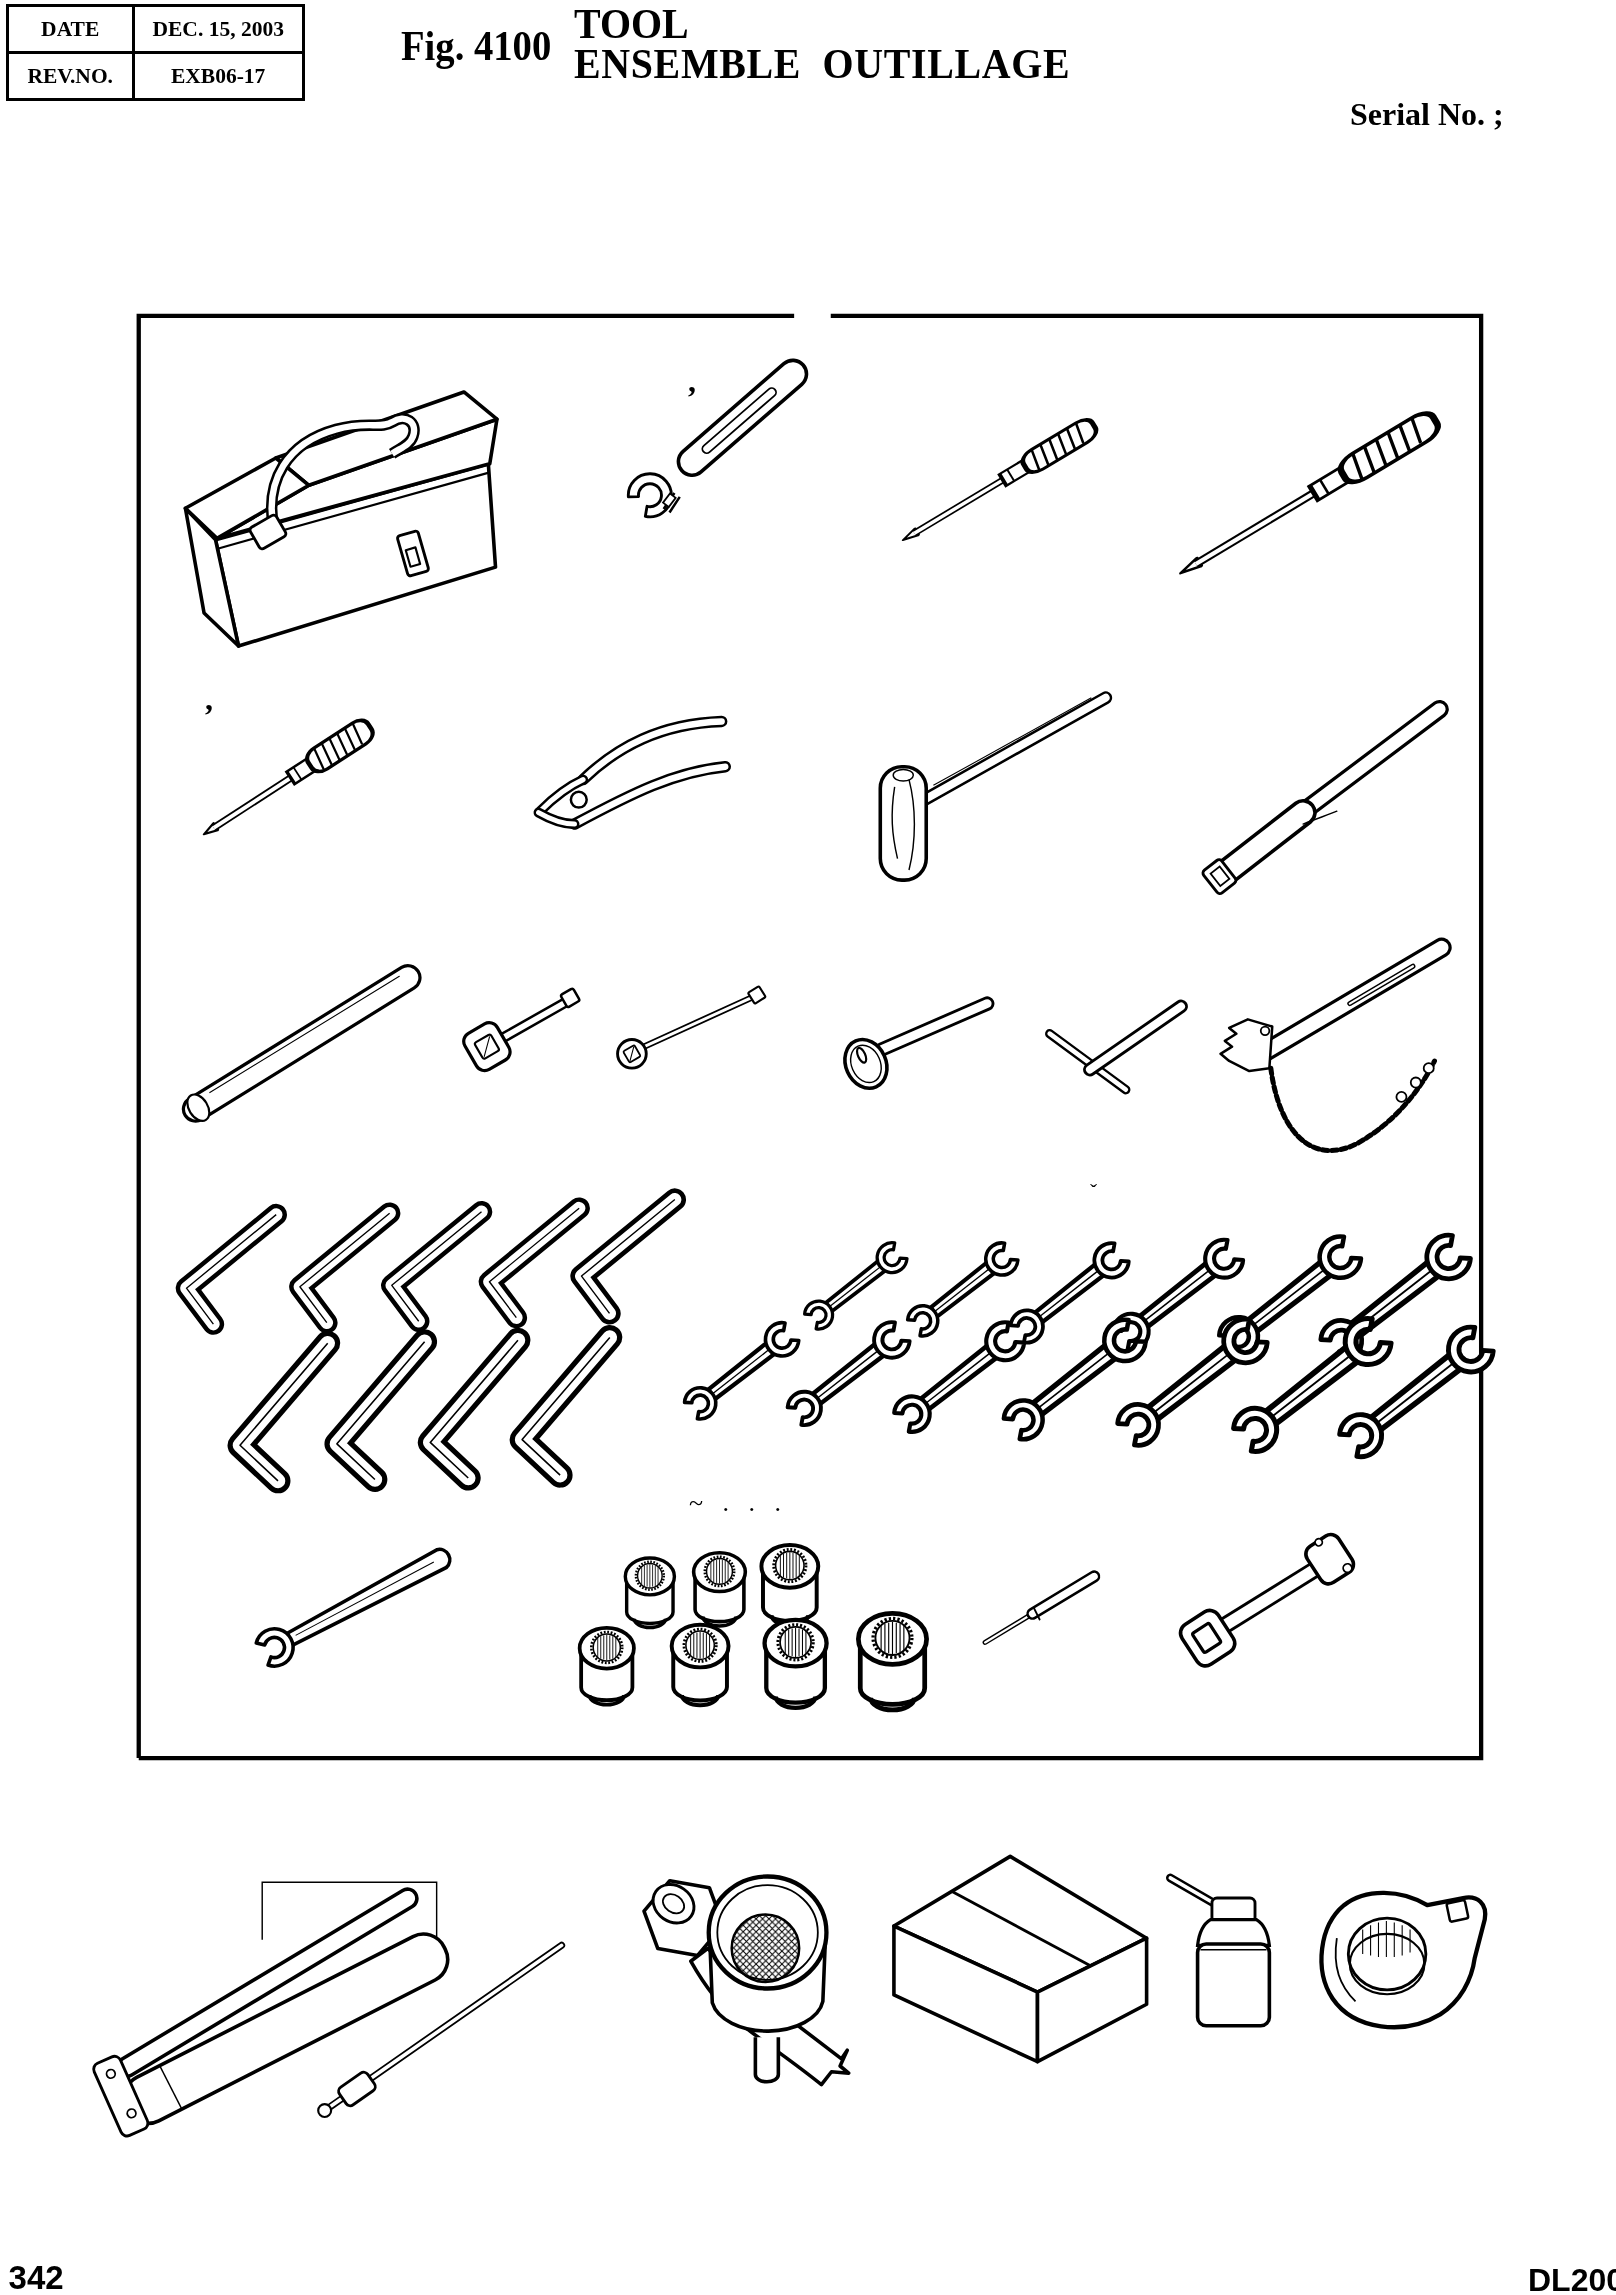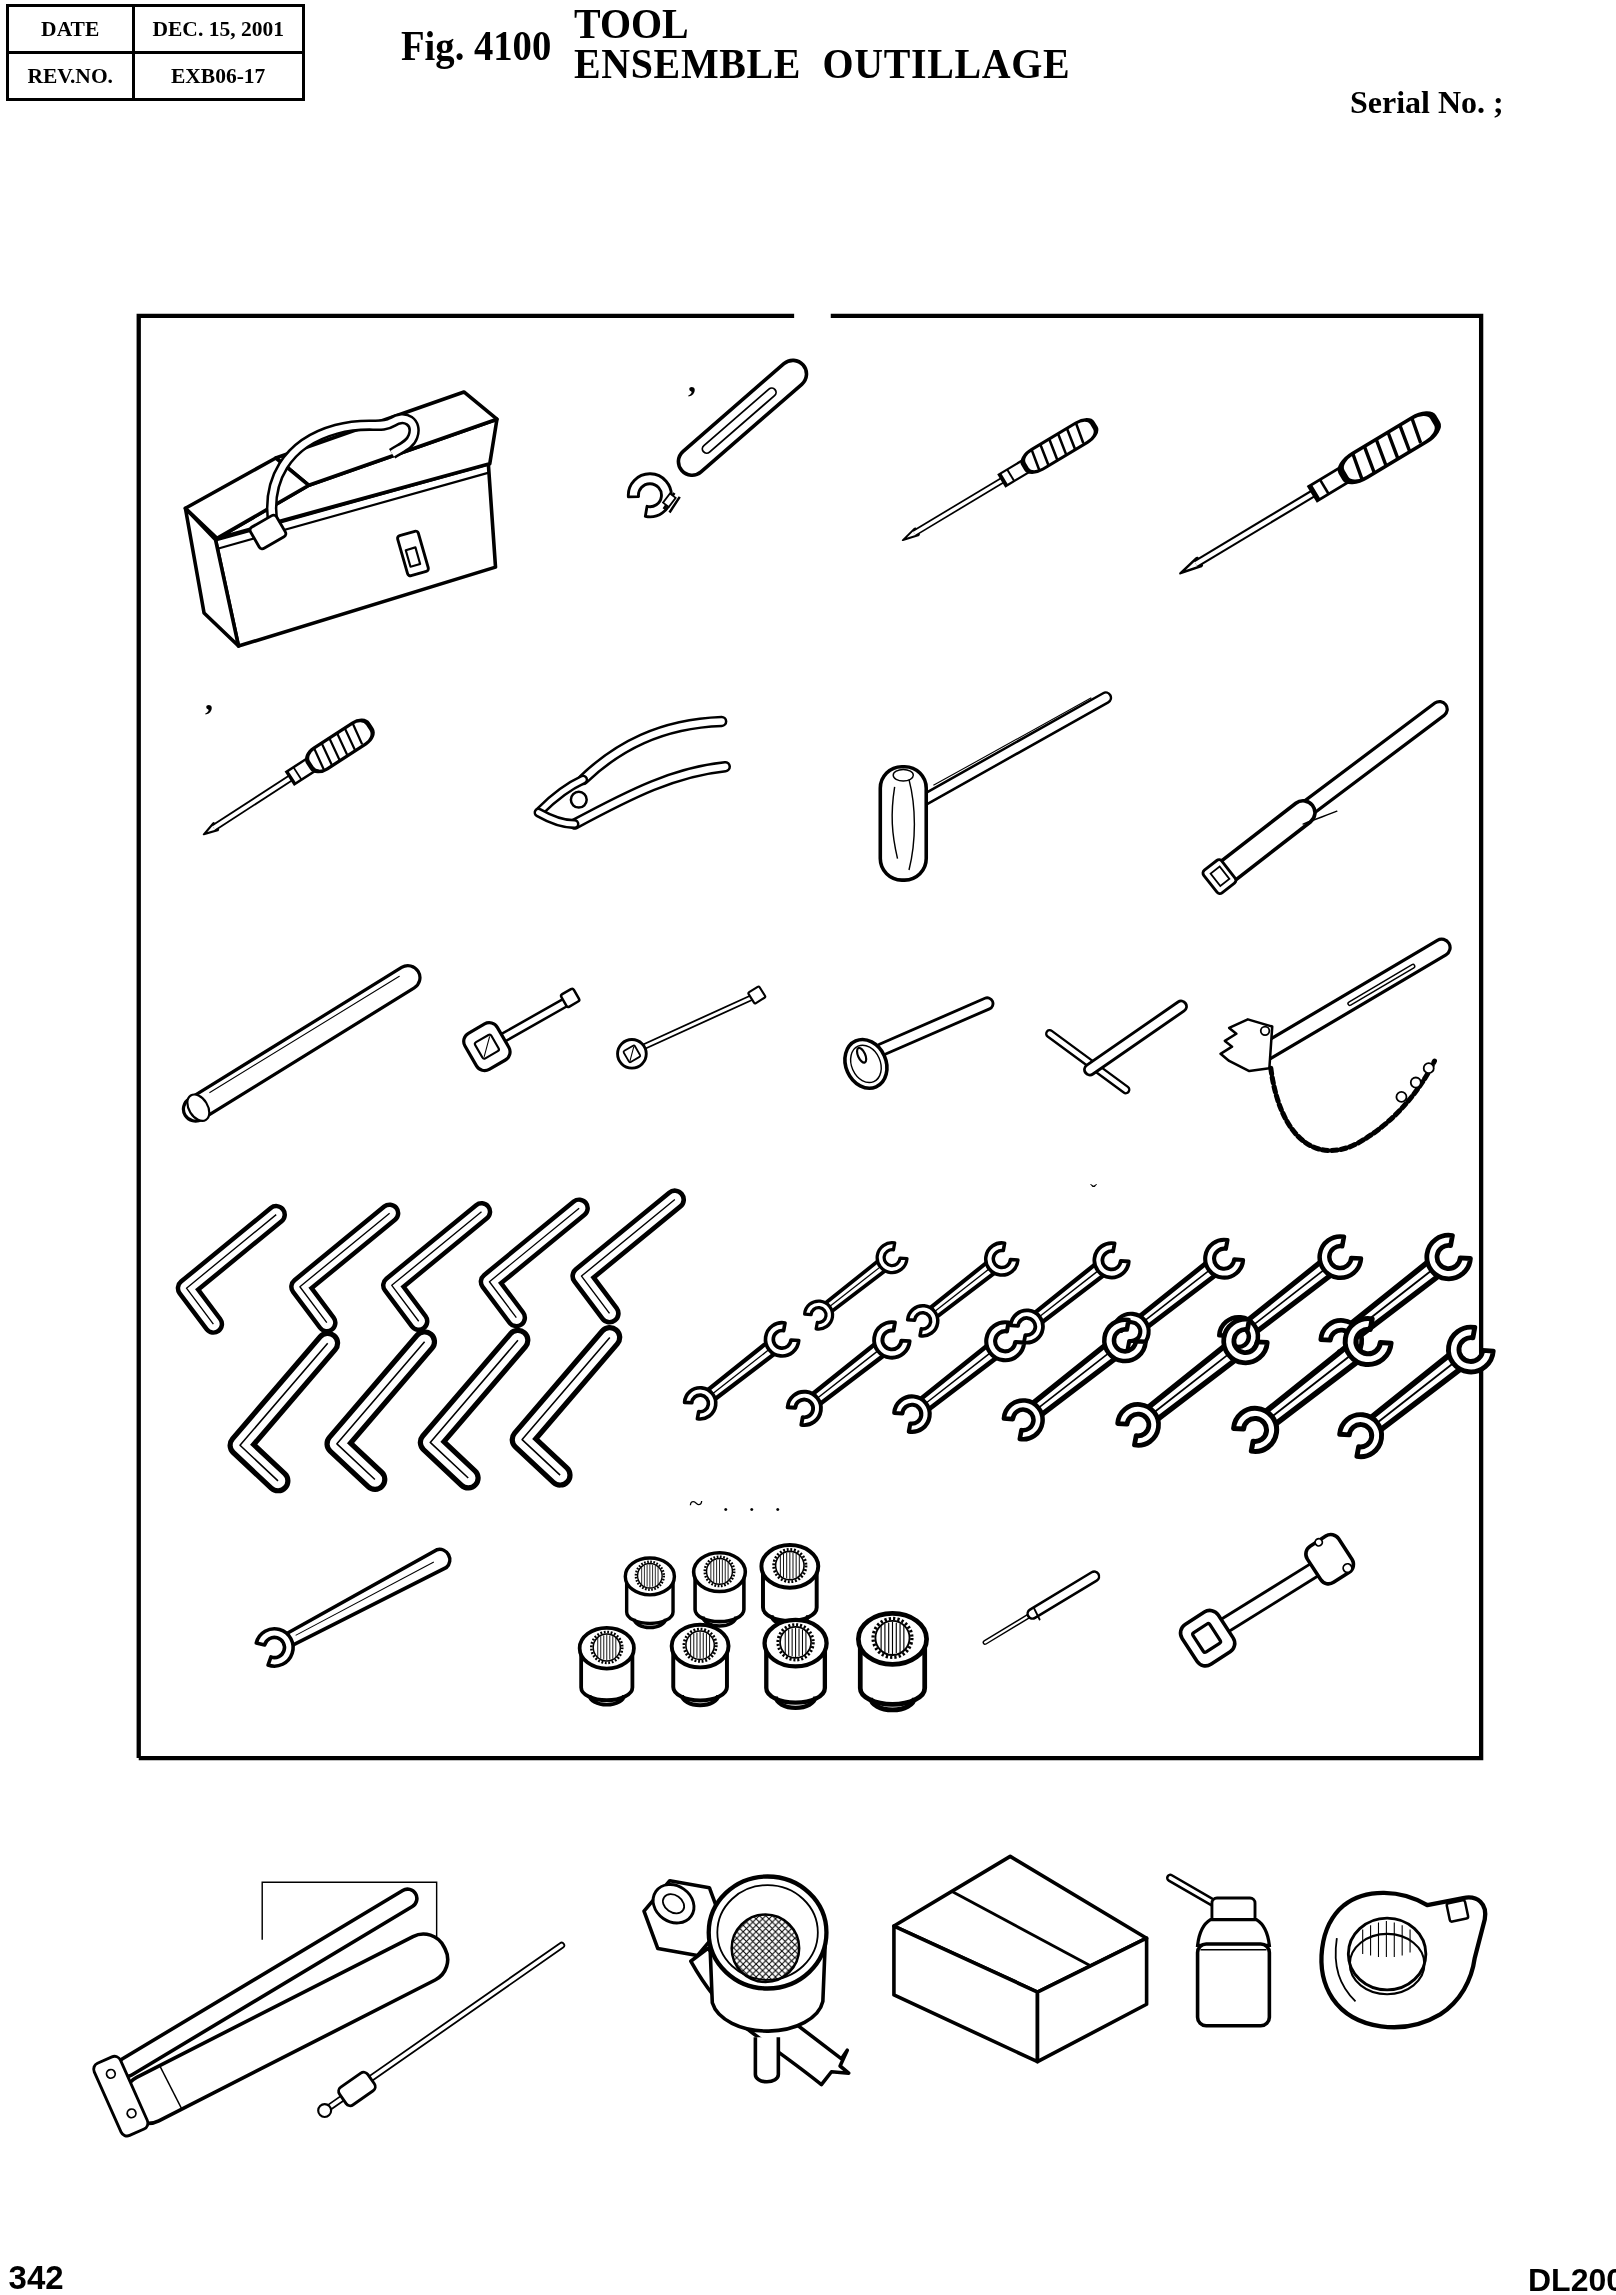--- a/index.html
+++ b/index.html
@@ -10,21 +10,21 @@
   #rev-table td{border:3.6px solid #000;height:42px;text-align:center;vertical-align:middle;
     font-weight:bold;font-size:21.5px;font-family:"Liberation Serif",serif;}
   #rev-table td.lbl{width:121px;}
   #rev-table td.val{width:165px;}
   
   #fig-label{position:absolute;left:401px;top:21.5px;font-weight:bold;font-size:42px;
     transform:scaleX(.92);transform-origin:left top;white-space:nowrap;}
   #title-lines{position:absolute;left:574px;top:4.3px;font-weight:bold;font-size:42px;line-height:40px;
     transform:scaleX(.95);transform-origin:left top;white-space:nowrap;}
   #title-lines .fr{word-spacing:11.5px;letter-spacing:0.7px;}
-  #serial{position:absolute;left:1350px;top:84px;font-weight:bold;font-size:32px;white-space:nowrap;}
+  #serial{position:absolute;left:1350px;top:96px;font-weight:bold;font-size:32px;white-space:nowrap;}
   
   .mark{position:absolute;font-family:"Liberation Serif",serif;color:#000;}
   #mark1{left:688px;top:363px;font-size:32px;font-weight:bold;}
   #mark2{left:205px;top:681px;font-size:32px;font-weight:bold;}
   #mark3{left:1090px;top:1180px;font-size:21.5px;}
   #mark4{left:689px;top:1488px;font-size:26px;letter-spacing:6.5px;}
   
   .footer{position:absolute;font-family:"Liberation Sans",sans-serif;font-weight:bold;}
   #page-num{left:8.6px;top:2259px;font-size:33px;}
   #model-code{left:1528px;top:2262px;font-size:32px;}
@@ -32,21 +32,21 @@
 </style>
 </head>
 <body>
 
 <div id="page">
 
   <table id="rev-table">
     <tbody>
         <tr>
       <td class="lbl">DATE</td>
-      <td class="val">DEC. 15, 2001</td>
+      <td class="val">DEC. 15, 2003</td>
     </tr>
     <tr>
       <td class="lbl">REV.NO.</td>
       <td class="val">EXB06-17</td>
     </tr>
   </tbody>
     </table>
 
   <div id="fig-label">Fig. 4100</div>
   <div id="title-lines">

